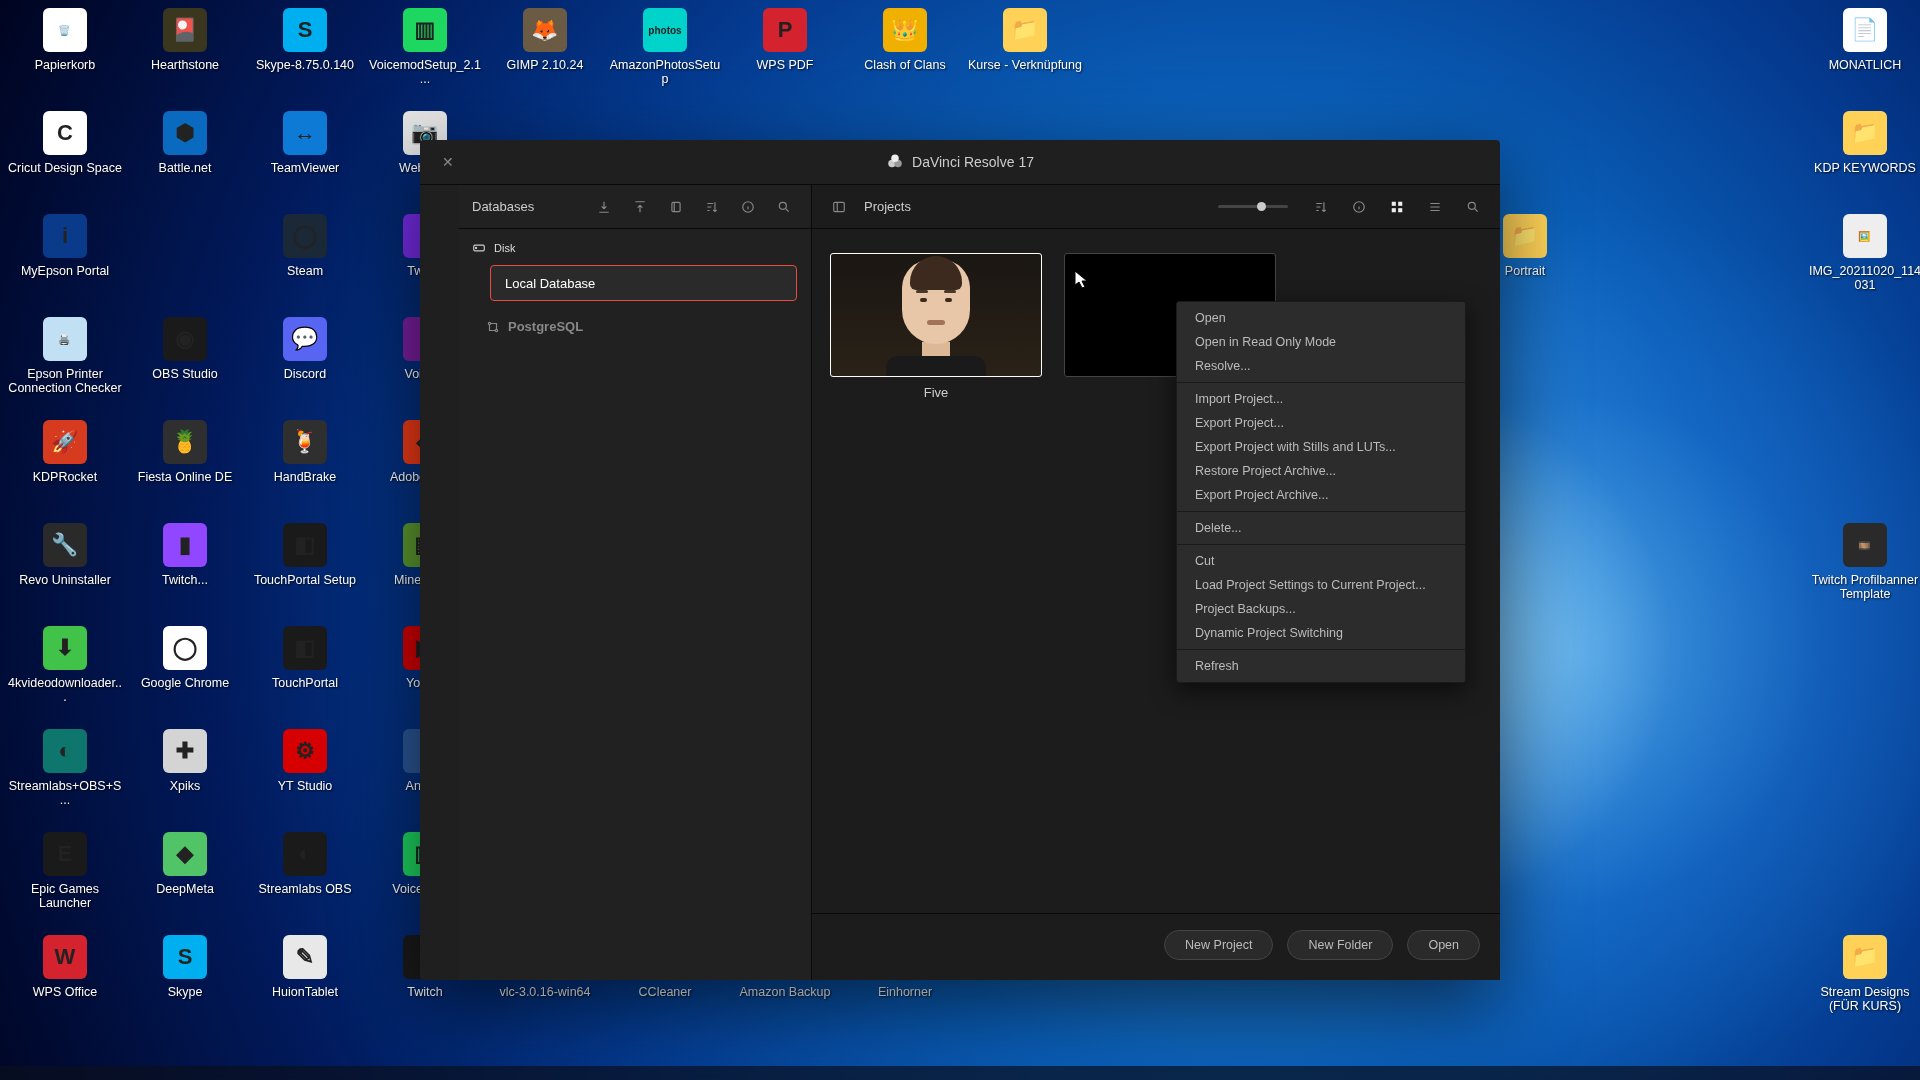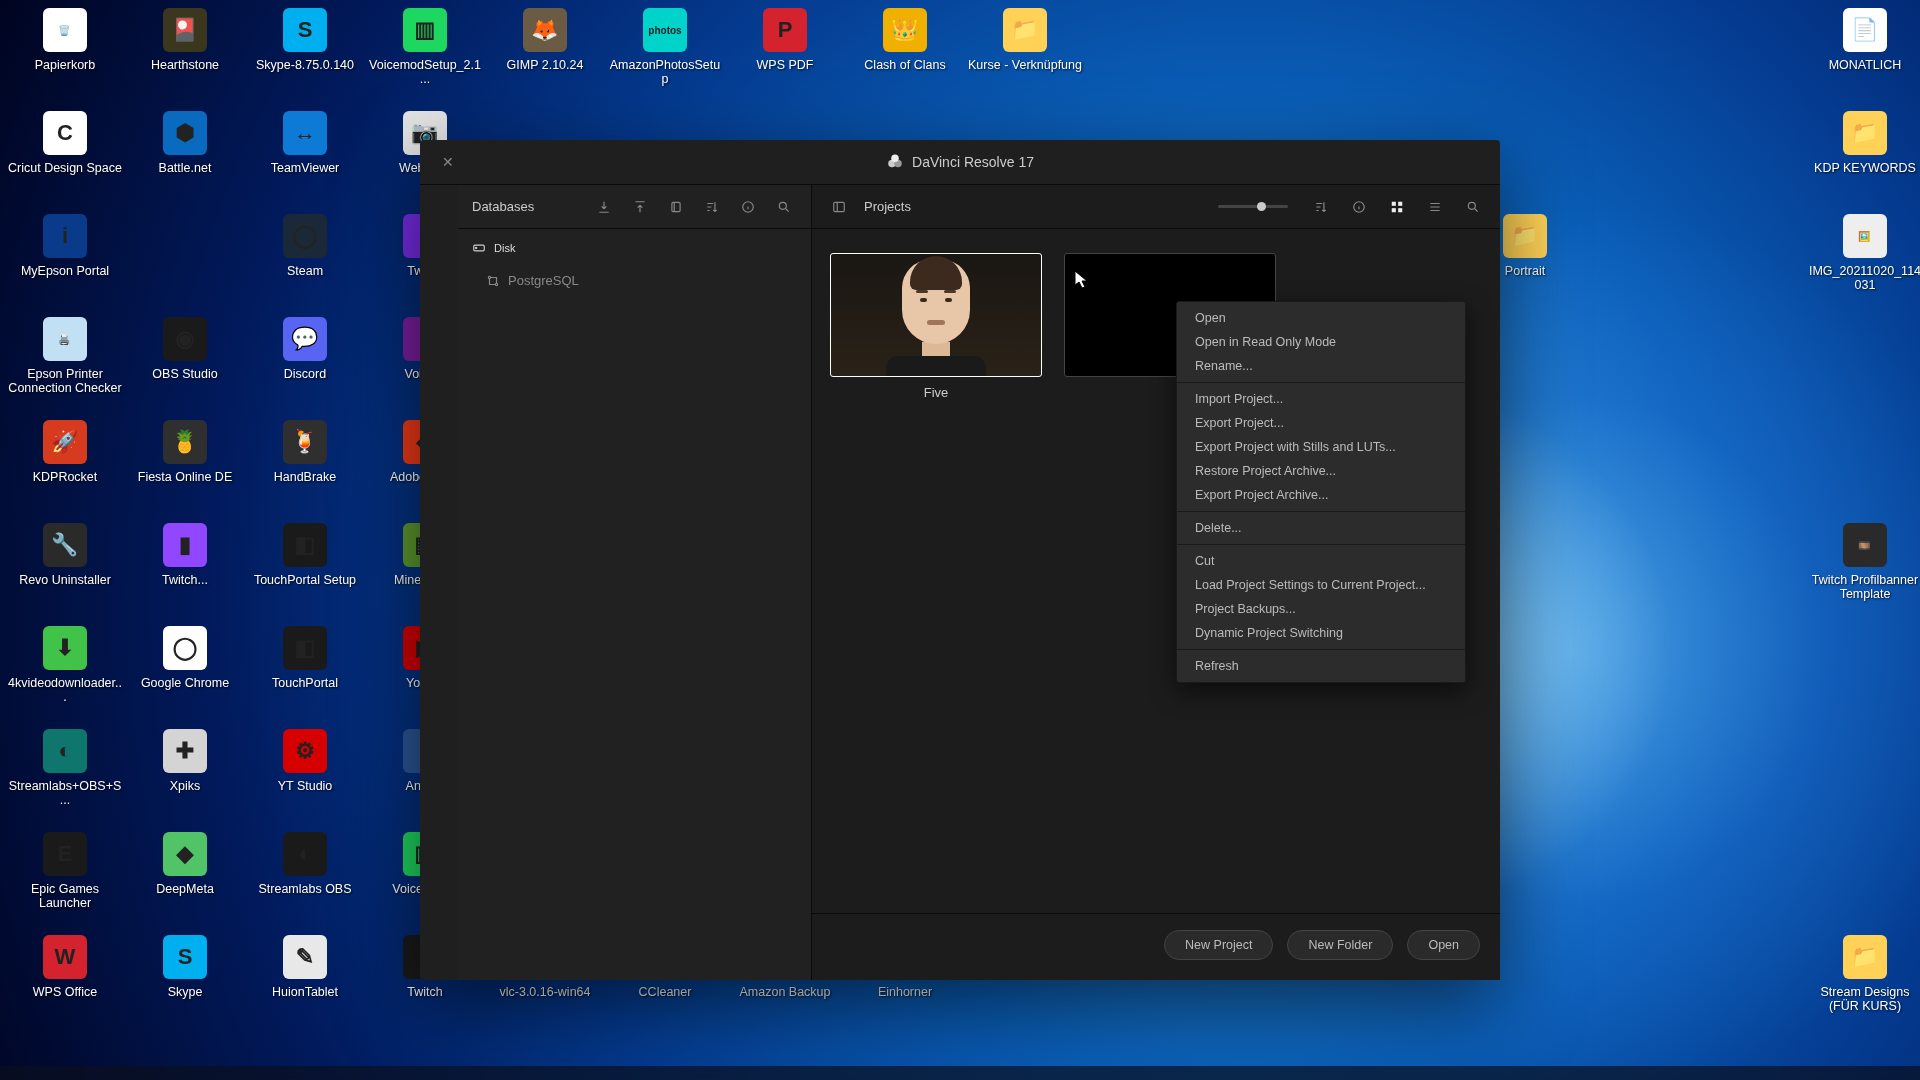--- a/index.html
+++ b/index.html
@@ -40,21 +40,21 @@
 .dr-left-head { height:44px; display:flex; align-items:center; padding:0 14px; gap:10px; border-bottom:1px solid #0a0a0a; }
 .dr-left-head .lbl { color:#ccc; font-size:13px; flex:1; }
 .hicon { width:26px; height:26px; display:flex; align-items:center; justify-content:center; color:#888; cursor:pointer; border-radius:3px; }
 
 .db-section { padding:12px 14px 0; }
 .db-sec-head { display:flex; align-items:center; gap:8px; color:#ddd; font-size:11px; margin-bottom:10px; }
 .db-item { height:36px; display:flex; align-items:center; padding:0 14px; margin:0 0 10px 18px; border:1px solid #333; border-radius:4px;
   color:#ddd; font-size:13px; background:#2a2a2a; cursor:pointer; }
 .db-item.active { border-color:#e74c3c; color:#fff; }
 
-.pg-row { display:flex; align-items:center; gap:8px; color:#888; font-size:13px; margin:18px 0 0 14px; cursor:pointer; }
+.pg-row { display:flex; align-items:center; gap:8px; color:#888; font-size:13px; margin:18px 0 0 14px; cursor:pointer;font-weight:bold; }
 .db-bottom { margin-top:auto; padding:16px; display:flex; justify-content:center; }
 .btn { height:30px; padding:0 20px; border-radius:15px; border:1px solid #444; background:#2a2a2a; color:#bbb; font-size:12.5px; display:flex; align-items:center; cursor:pointer; }
 
 
 .dr-right { flex:1; background:#1c1c1c; display:flex; flex-direction:column; position:relative; }
 .dr-right-head { height:44px; display:flex; align-items:center; padding:0 14px; gap:12px; border-bottom:1px solid #0a0a0a; }
 .dr-right-head .lbl { color:#ccc; font-size:13px; }
 .spacer { flex:1; }
 .slider { width:70px; height:3px; background:#444; border-radius:2px; position:relative; margin-right:8px; }
 .slider .knob { width:9px; height:9px; background:#ccc; border-radius:50%; position:absolute; top:-3px; left:55%; }
@@ -377,20 +377,21 @@
 
       <div class="db-section">
         <div class="db-sec-head">
           <svg width="14" height="14" viewBox="0 0 24 24" fill="none" stroke="#ccc" stroke-width="2">
               <rect x="3" y="7" width="18" height="10" rx="2"></rect>
               <circle cx="7" cy="12" r="1" fill="#ccc"></circle>
             </svg>
           <span>Disk</span>
         </div>
         <div id="db-list">
+            <div class="db-item active">Local Database</div>
           </div>
 
         <div class="pg-row">
           <svg width="14" height="14" viewBox="0 0 24 24" fill="none" stroke="#888" stroke-width="2">
               <circle cx="6" cy="6" r="2"></circle>
               <circle cx="18" cy="18" r="2"></circle>
               <path d="M8 6h10v10M6 8v10h10"></path>
             </svg>
           <span>PostgreSQL</span>
         </div>
@@ -475,21 +476,21 @@
             <span>New Folder</span>
           </div>
         <div class="btn">
             <span>Open</span>
           </div>
       </div>
 
       <div class="ctx" id="ctx" style="left:364px; top:116px;">
           <div class="mi">Open</div>
           <div class="mi">Open in Read Only Mode</div>
-          <div class="mi">Rename...</div>
+          <div class="mi">Resolve...</div>
           <div class="sep"></div>
           <div class="mi">Import Project...</div>
           <div class="mi">Export Project...</div>
           <div class="mi">Export Project with Stills and LUTs...</div>
           <div class="mi">Restore Project Archive...</div>
           <div class="mi">Export Project Archive...</div>
           <div class="sep"></div>
           <div class="mi">Delete...</div>
           <div class="sep"></div>
           <div class="mi">Cut</div>

